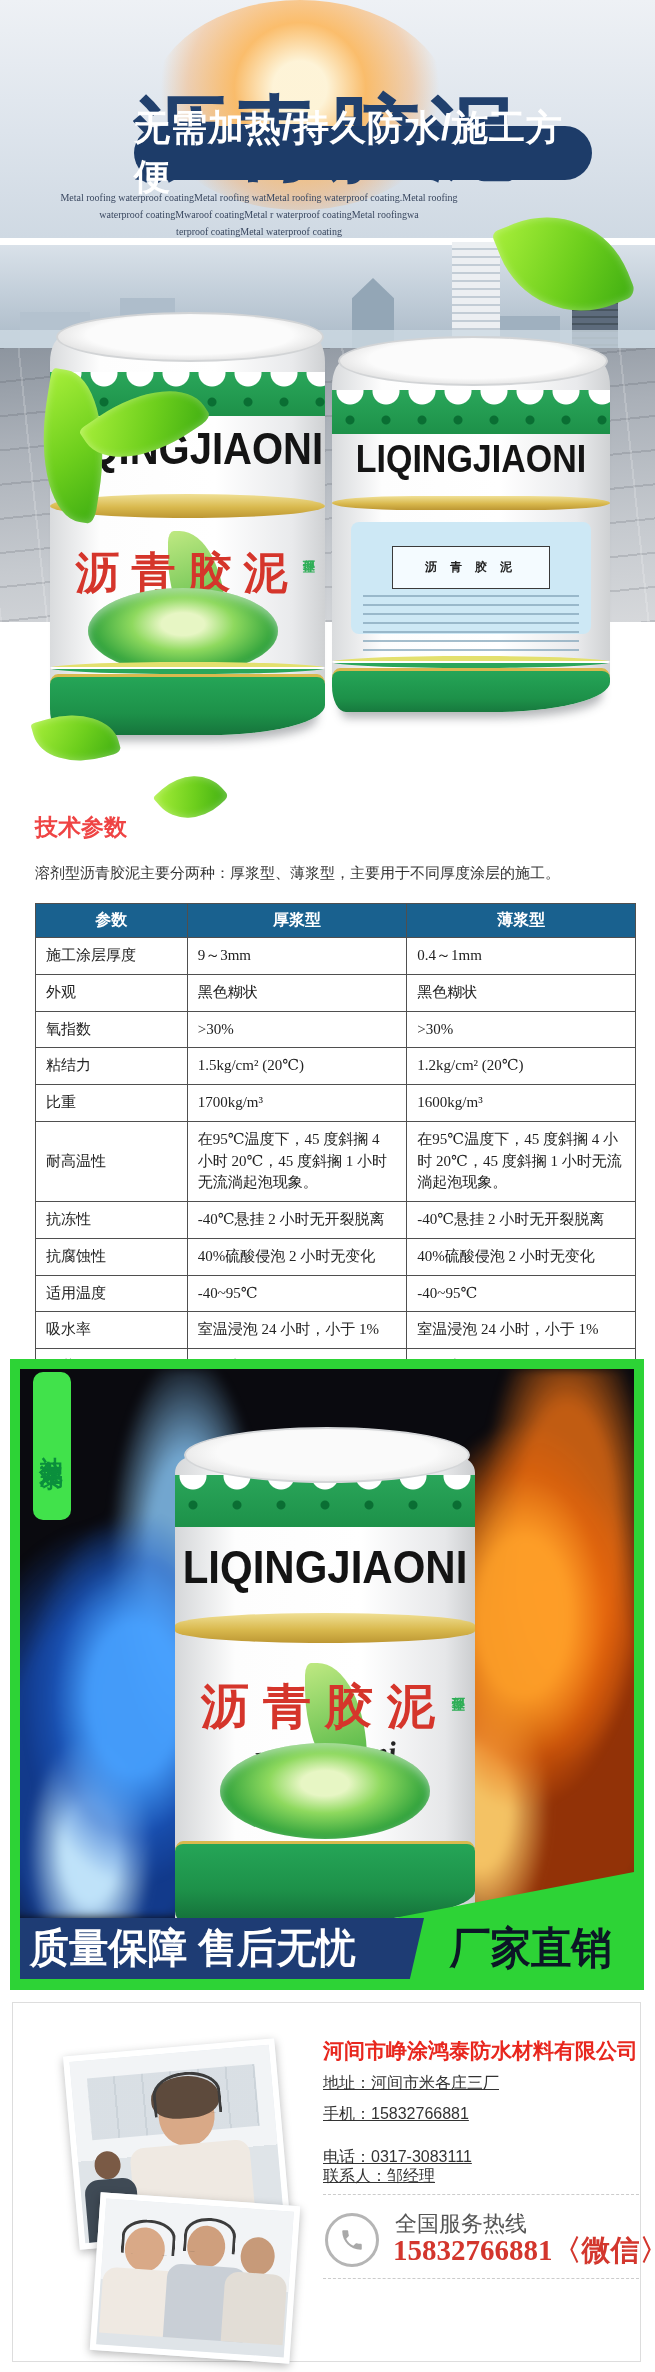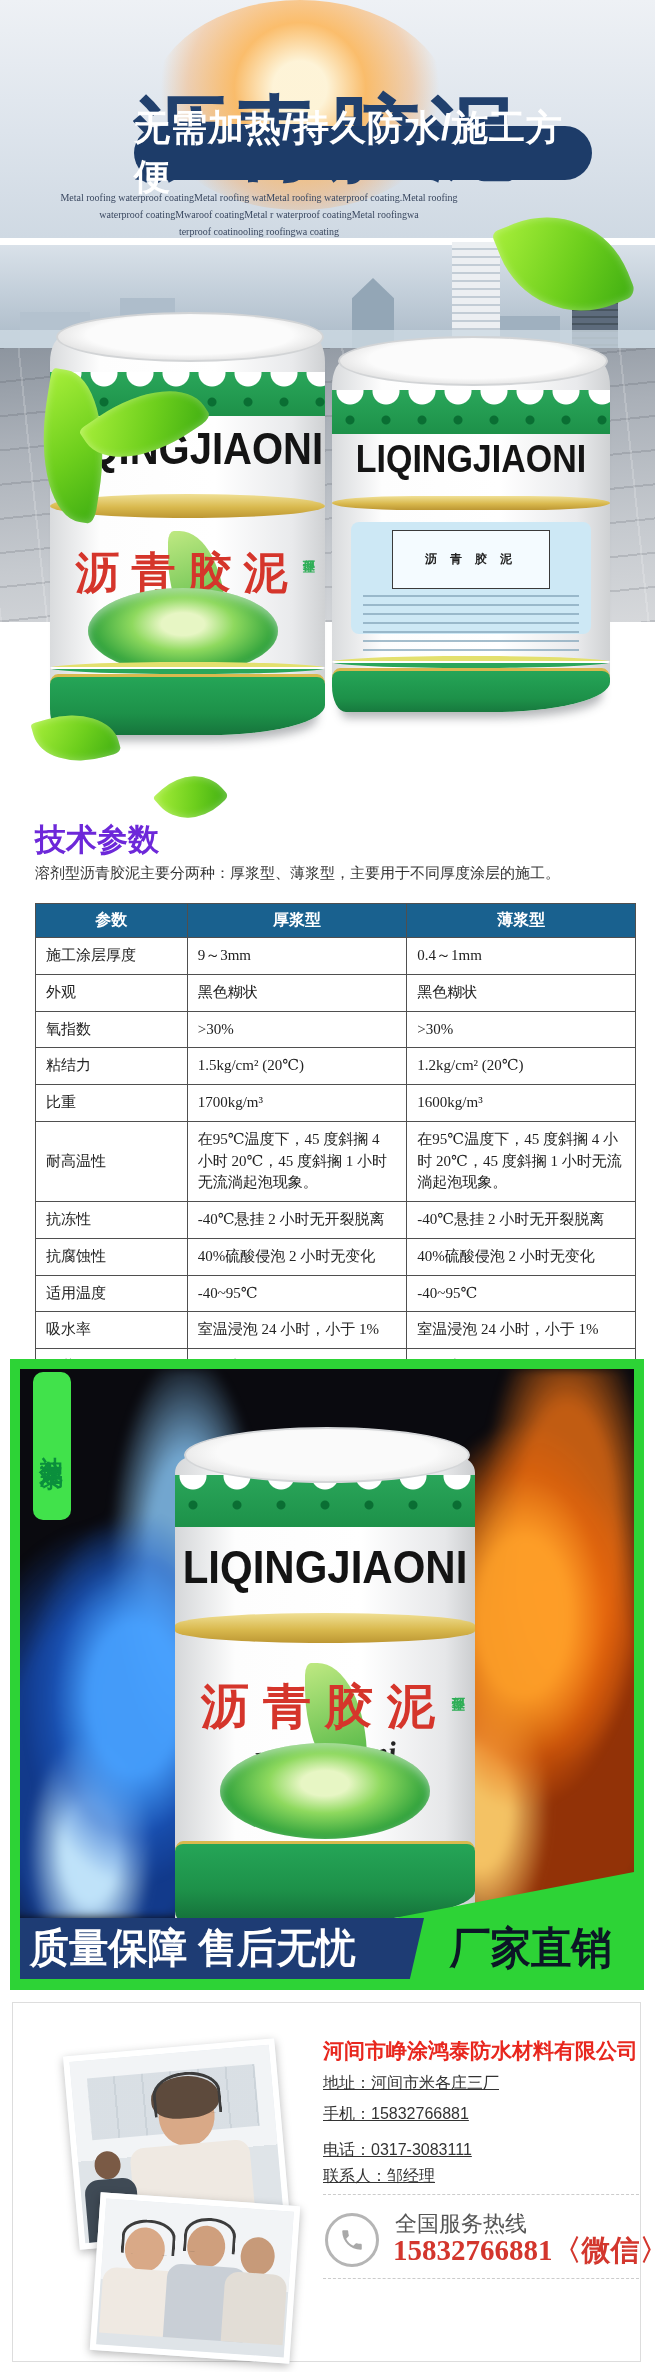--- a/index.html
+++ b/index.html
@@ -70,27 +70,27 @@
        box-shadow:inset 0 4px 10px rgba(255,255,255,.5);}
   .ecotxt{position:absolute;writing-mode:vertical-rl;text-orientation:upright;color:#2fae57;font-weight:bold;}
   .stripes{position:absolute;left:0;width:100%;height:12px;
        background:linear-gradient(#e3e06e 0 5px,#ffffff 5px 7px,#2aa65a 7px 12px);border-radius:50%/6px;}
   .canbase{position:absolute;left:0;width:100%;border-top:3px solid #d9b94e;
        background:linear-gradient(#25a557 0%,#1d9149 60%,#15703a 100%);
        border-radius:8px 8px 48%/10px 10px 30px;}
   .can-left{left:50px;top:318px;width:275px;height:417px;}
   .can-right{left:332px;top:342px;width:278px;height:370px;}
   .panel{position:absolute;left:7%;width:86%;background:#cde8f5;border-radius:8px;padding:6px 8px;box-sizing:border-box;}
-  .panel-title{text-align:center;margin:2px auto 6px;width:70%;border:1px solid #3a3a3a;background:#f4fbff;
+  .panel-title{text-align:center;margin:18px auto 6px;width:70%;border:1px solid #3a3a3a;background:#f4fbff;
        font-size:12px;letter-spacing:5px;font-weight:bold;color:#222;
-       font-family:"Liberation Serif","DejaVu Serif",serif;padding:20px 0;}
+       font-family:"Liberation Serif","DejaVu Serif",serif;padding:12px 0;}
   .tlines{height:58px;background:repeating-linear-gradient(#87a8bc 0 2px,transparent 2px 9px);opacity:.75;margin:2px 4px;}
 
   
-  .specs-h{left:35px;top:793px;font-size:31px;font-weight:bold;color:#6d28d9;}
+  .specs-h{left:35px;top:793px;font-size:23px;font-weight:bold;color:#ef4444;}
   .specs-d{left:35px;top:849px;width:600px;font-size:15px;color:#333;
        font-family:"Liberation Serif","DejaVu Serif",serif;}
   .spec-table{left:35px;top:903px;width:601px;border-collapse:collapse;
        font-family:"Liberation Serif","DejaVu Serif",serif;font-size:15px;color:#222;}
   .spec-table th{background:#19618f;color:#fff;font-weight:bold;font-size:16px;padding:6px 8px;
        font-family:Liberation Serif, serif;}
   .spec-table td,.spec-table th{border:1px solid #4f4f4f;}
   .spec-table td{padding:7px 10px;line-height:1.45;text-align:left;}
 
   
@@ -134,21 +134,21 @@
   .ph-bg{position:absolute;inset:0;background:linear-gradient(#f2f4f6 0 55%,#dfe4e8 55% 100%);}
   .ph-win{position:absolute;left:8%;top:10%;width:84%;height:34%;background:repeating-linear-gradient(90deg,#d3dae0 0 26px,#c2cbd2 26px 28px);opacity:.8;}
   .head{position:absolute;border-radius:50%;background:#d9a987;}
   .hair{position:absolute;border-radius:50% 50% 40% 40%;background:#5d4a3c;}
   .torso{position:absolute;border-radius:14px 14px 0 0;background:#efe9e2;}
   .torso.gray{background:#c9cfd6;}
   .headset{position:absolute;border:3px solid #3c3c3c;border-bottom:none;border-radius:50% 50% 0 0;background:transparent;}
   .cinfo{position:absolute;left:310px;top:0;width:310px;height:100%;}
   .company{position:absolute;left:0;top:34px;font-size:21px;font-weight:bold;color:#e8271e;white-space:nowrap;}
   .cline{position:absolute;left:0;font-size:16px;color:#333;text-decoration:underline;}
-  .l0{top:70px;} .l1{top:101px;} .l2{top:137px;} .l3{top:163px;}
+  .l0{top:70px;} .l1{top:101px;} .l2{top:144px;} .l3{top:163px;}
   .dash{position:absolute;left:0;width:316px;border-top:1px dashed #ccc;}
   .d1{top:191px;} .d2{top:275px;}
   .phone-circle{position:absolute;left:2px;top:210px;width:48px;height:48px;border:3px solid #b5b5b5;
        border-radius:50%;display:flex;align-items:center;justify-content:center;}
   .hl-label{position:absolute;left:72px;top:206px;font-size:22px;color:#555;}
   .hl-number{position:absolute;left:70px;top:228px;font-size:29px;font-weight:bold;color:#d3362d;white-space:nowrap;
        font-family:"Liberation Serif","DejaVu Serif",serif;}
 </style>
 </head>
 <body>
@@ -170,21 +170,21 @@
     <div class="abs waterline"></div>
     <div class="abs plaza"></div>
 
     <h1 class="abs hero-title">沥青胶泥</h1>
     <div class="abs pill">
       <span>无需加热/持久防水/施工方便</span>
     </div>
     <div class="abs eng">
       <div>Metal roofing waterproof coatingMetal roofing watMetal roofing waterproof coating.Metal roofing</div>
       <div>waterproof coatingMwaroof coatingMetal r waterproof coatingMetal roofingwa</div>
-      <div>terproof coatinooling roofingwa coating</div>
+      <div>terproof coatingMetal waterproof coating</div>
     </div>
 
     <div class="can can-left">
       <div class="shell">
         <div class="scallop" style="top:36px;"></div>
         <div class="brandtxt" style="top:90px;font-size:40px;">LIQINGJIAONI</div>
         <div class="goldband" style="top:158px;"></div>
         <div class="leafmark" style="left:118px;top:195px;width:58px;height:112px;"></div>
         <div class="canname" style="top:208px;font-size:44px;">沥青胶泥</div>
         <div class="ecotxt" style="right:8px;top:215px;font-size:12px;">环保型</div>

